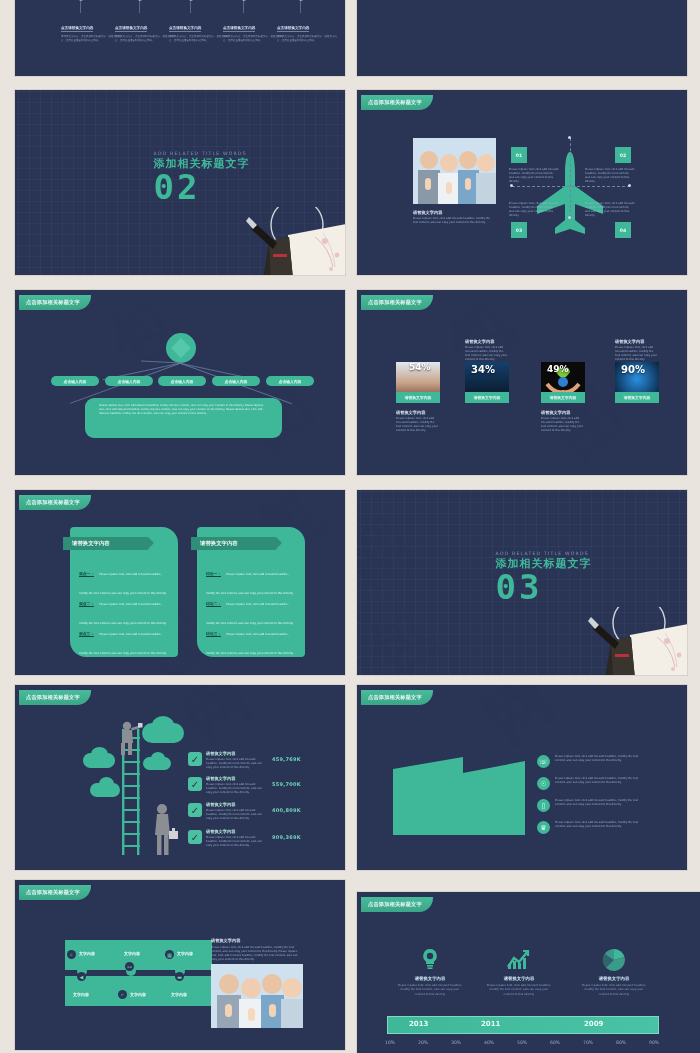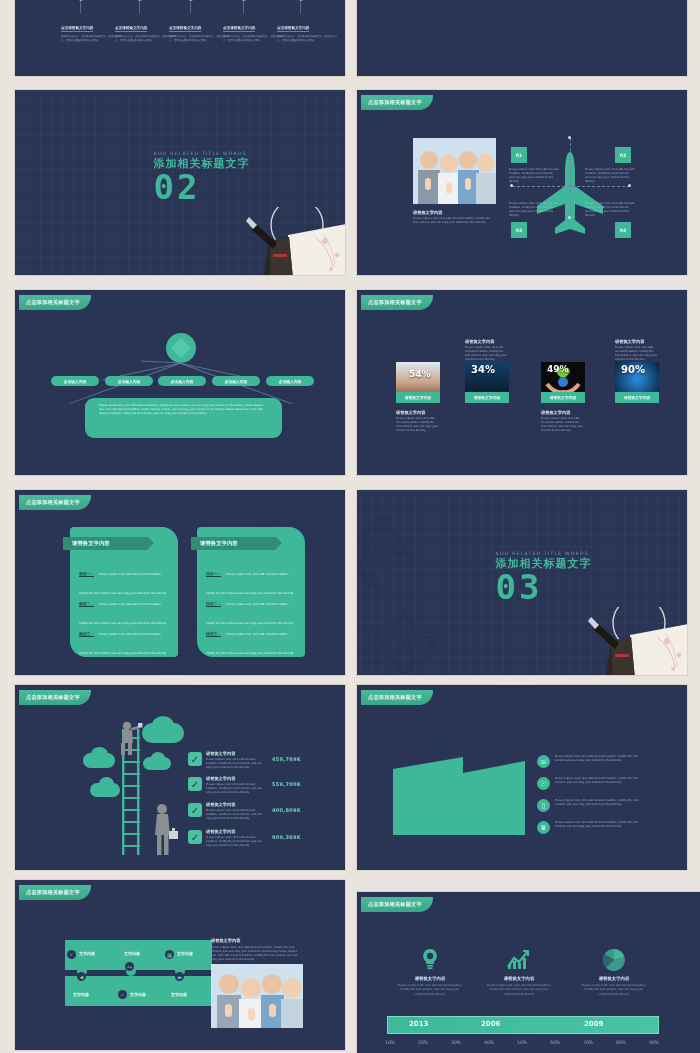--- a/index.html
+++ b/index.html
@@ -294,21 +294,21 @@
   </div>
 
   <div class="slide" style="left:356px; top:289px; width:332px; height:187px;">
     <div class="wm">
         <span style="left:90px;top:0px;">包</span>
         <span style="left:200px;top:90px;">图</span>
       </div>
     <div class="badge">点击添加相关标题文字</div>
 
     <div class="photo" style="left:39px;top:72px;width:44px;height:34px;background:linear-gradient(180deg,#dfe8f0 0%,#c9a58c 60%,#8a5f49 100%);"></div>
-    <div class="pct" style="left:52px;top:79px;font-size:9px;">54%</div>
+    <div class="pct" style="left:52px;top:72px;font-size:9px;">54%</div>
     <div class="pcta" style="left:39px;top:102px;width:44px;">请替换文字内容</div>
     <div class="mini-h" style="position:absolute;left:39px;top:120px;">请替换文字内容</div>
     <div class="lorem" style="position:absolute;left:39px;top:127px;width:44px;">Please replace text, click add relevant headline, modify the text content, also can copy your content to this directly.</div>
 
     <div class="photo" style="left:108px;top:72px;width:44px;height:34px;background:linear-gradient(180deg,#14406c,#0a1a2c);"></div>
     <div class="pct" style="left:114px;top:74px;font-size:10px;">34%</div>
     <div class="pcta" style="left:108px;top:102px;width:44px;">请替换文字内容</div>
     <div class="mini-h" style="position:absolute;left:108px;top:49px;">请替换文字内容</div>
     <div class="lorem" style="position:absolute;left:108px;top:56px;width:44px;">Please replace text, click add relevant headline, modify the text content, also can copy your content to this directly.</div>
 
@@ -575,21 +575,21 @@
       <path d="M12 12 L22.5 9 A11 11 0 1 1 12 1 Z" fill="#3fb89a" opacity=".78"></path>
       <path d="M12 12 L4 20 A11 11 0 0 1 3 6 Z" fill="#2a3556" opacity=".55"></path>
     </svg>
     <div class="topcap" style="left:224px;top:84px;">
       <div class="h">请替换文字内容</div>
       <div class="b">Please replace text, click add relevant headline, modify the text content, also can copy your content to this directly.</div>
     </div>
 
     <div class="tlbar" style="left:30px;top:124px;width:272px;"></div>
     <div class="tly" style="left:52px;top:128px;">2013</div>
-    <div class="tly" style="left:124px;top:128px;">2006</div>
+    <div class="tly" style="left:124px;top:128px;">2011</div>
     <div class="tly" style="left:227px;top:128px;">2009</div>
 
     <div class="tick-lbl" style="left:28px;top:148px;">10%</div>
     <div class="tick-lbl" style="left:61px;top:148px;">20%</div>
     <div class="tick-lbl" style="left:94px;top:148px;">30%</div>
     <div class="tick-lbl" style="left:127px;top:148px;">40%</div>
     <div class="tick-lbl" style="left:160px;top:148px;">50%</div>
     <div class="tick-lbl" style="left:193px;top:148px;">60%</div>
     <div class="tick-lbl" style="left:226px;top:148px;">70%</div>
     <div class="tick-lbl" style="left:259px;top:148px;">80%</div>

